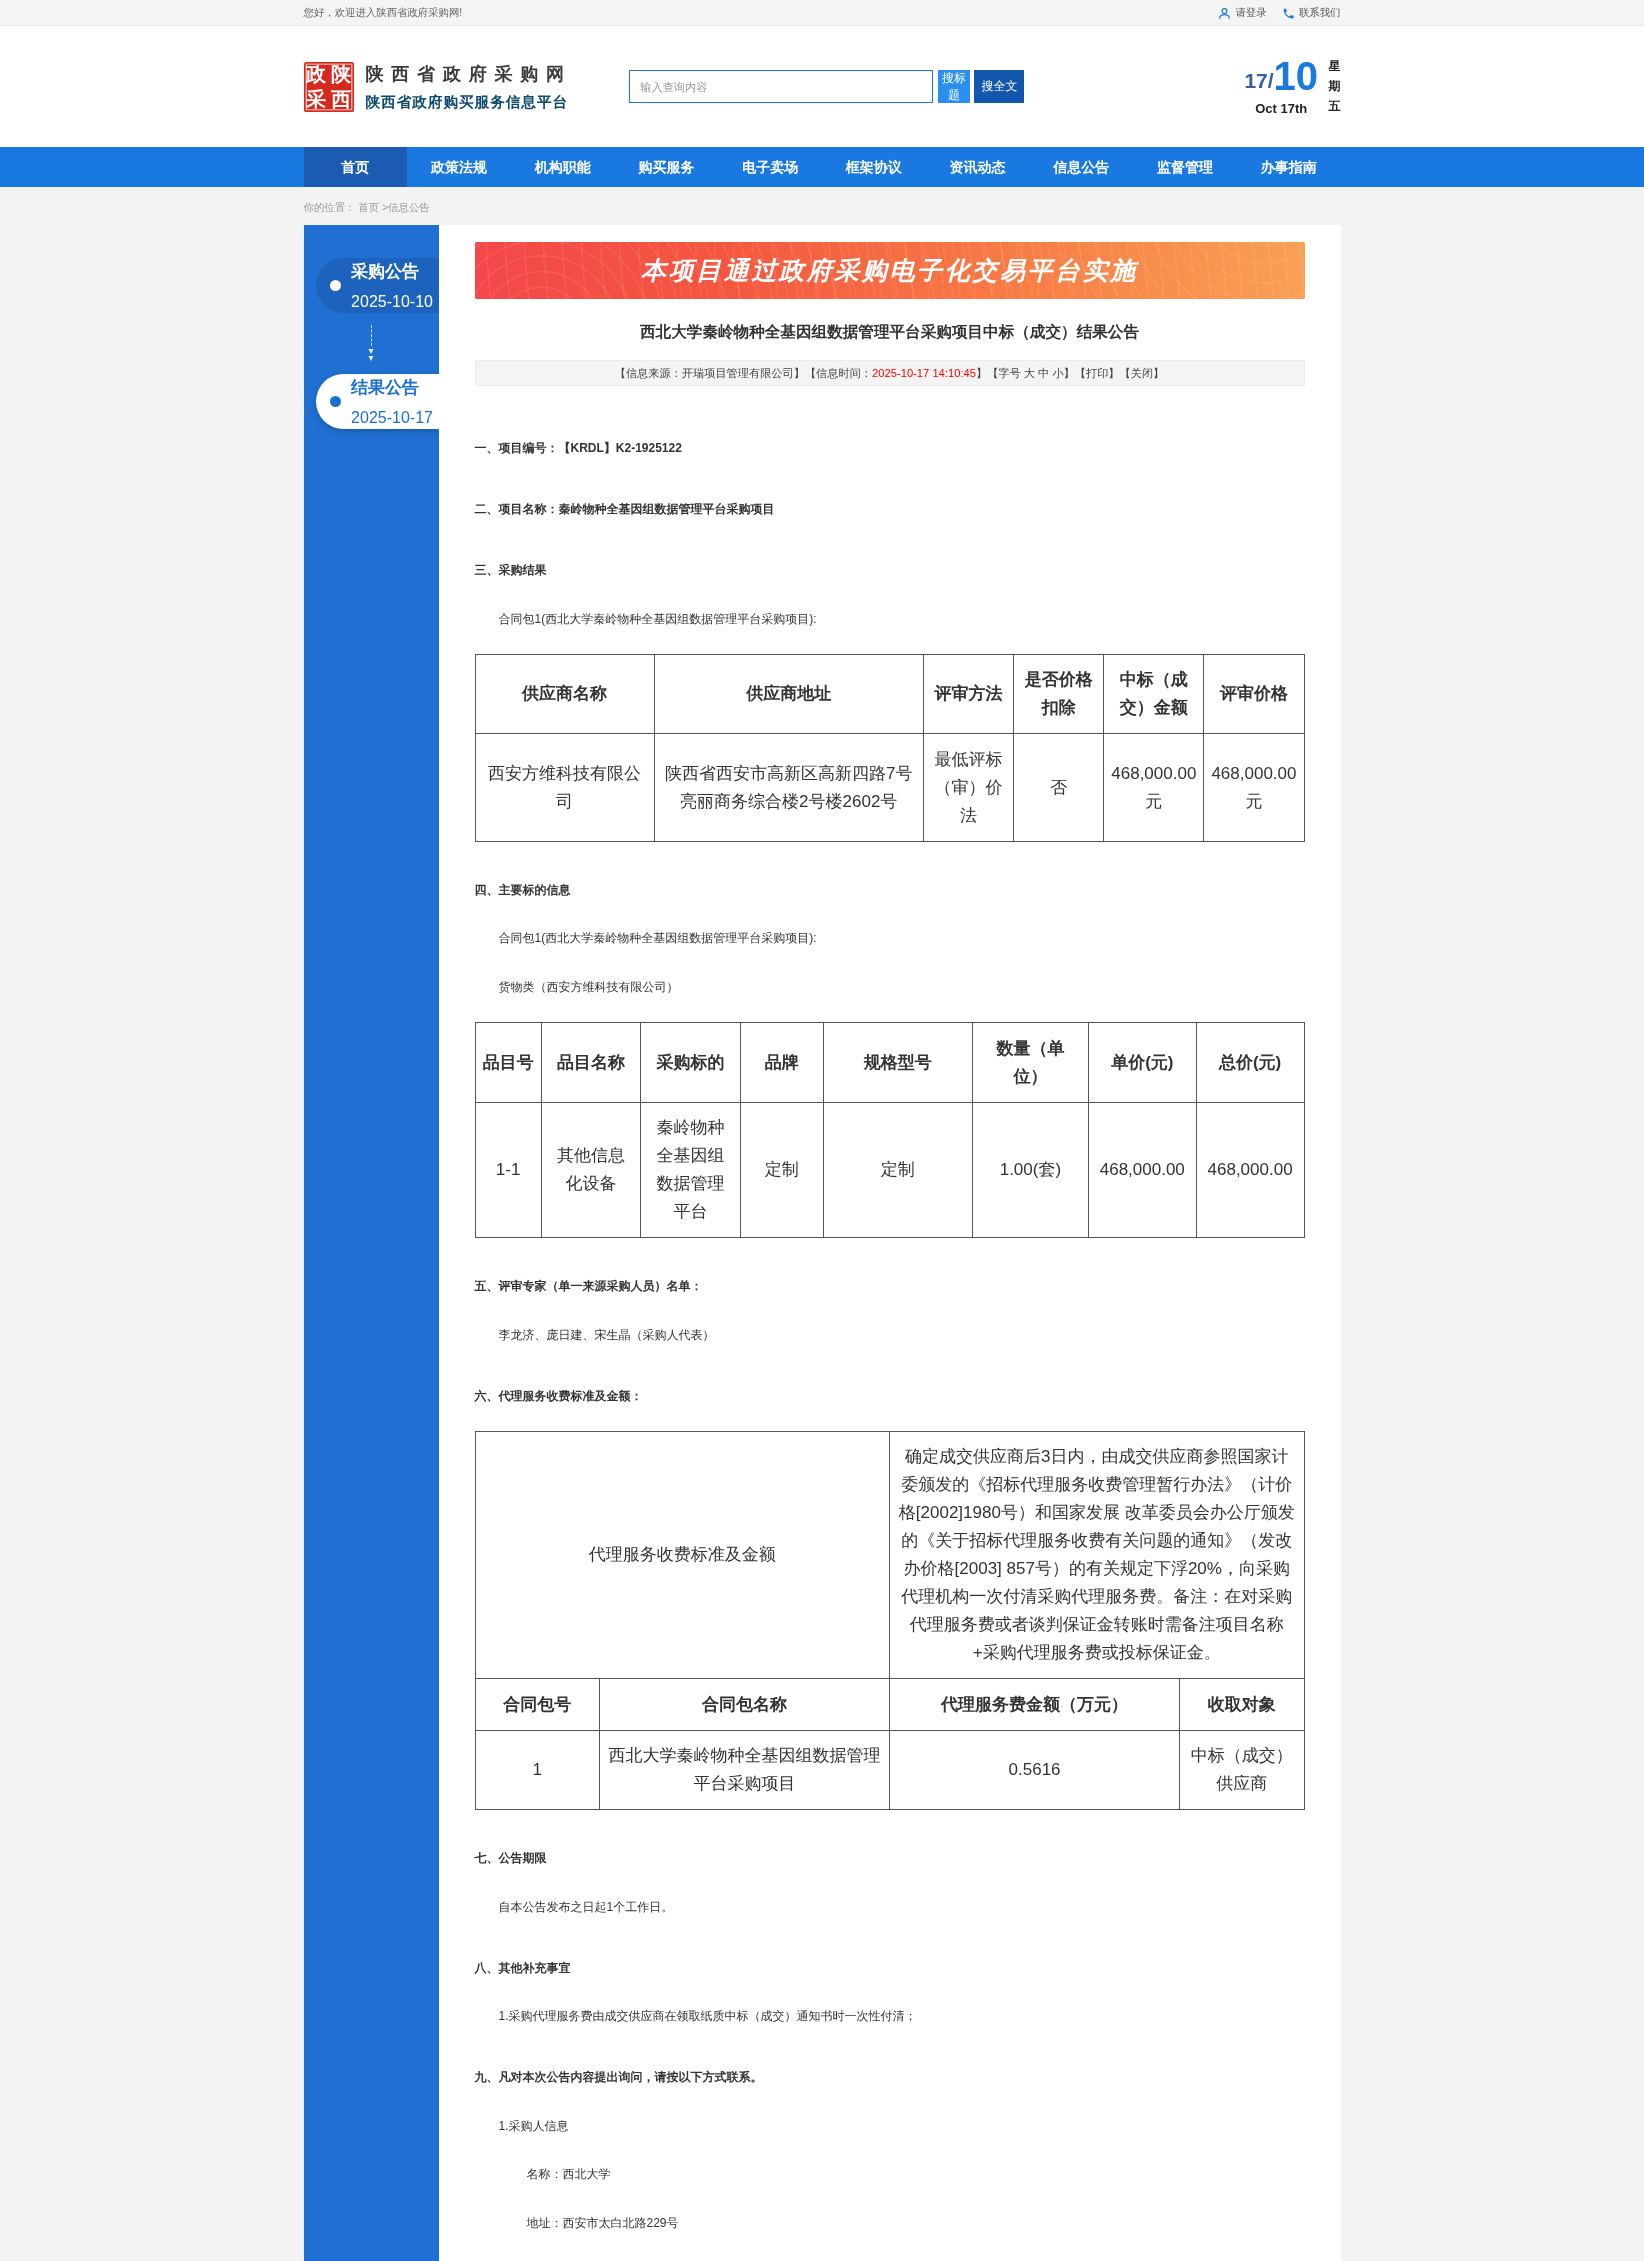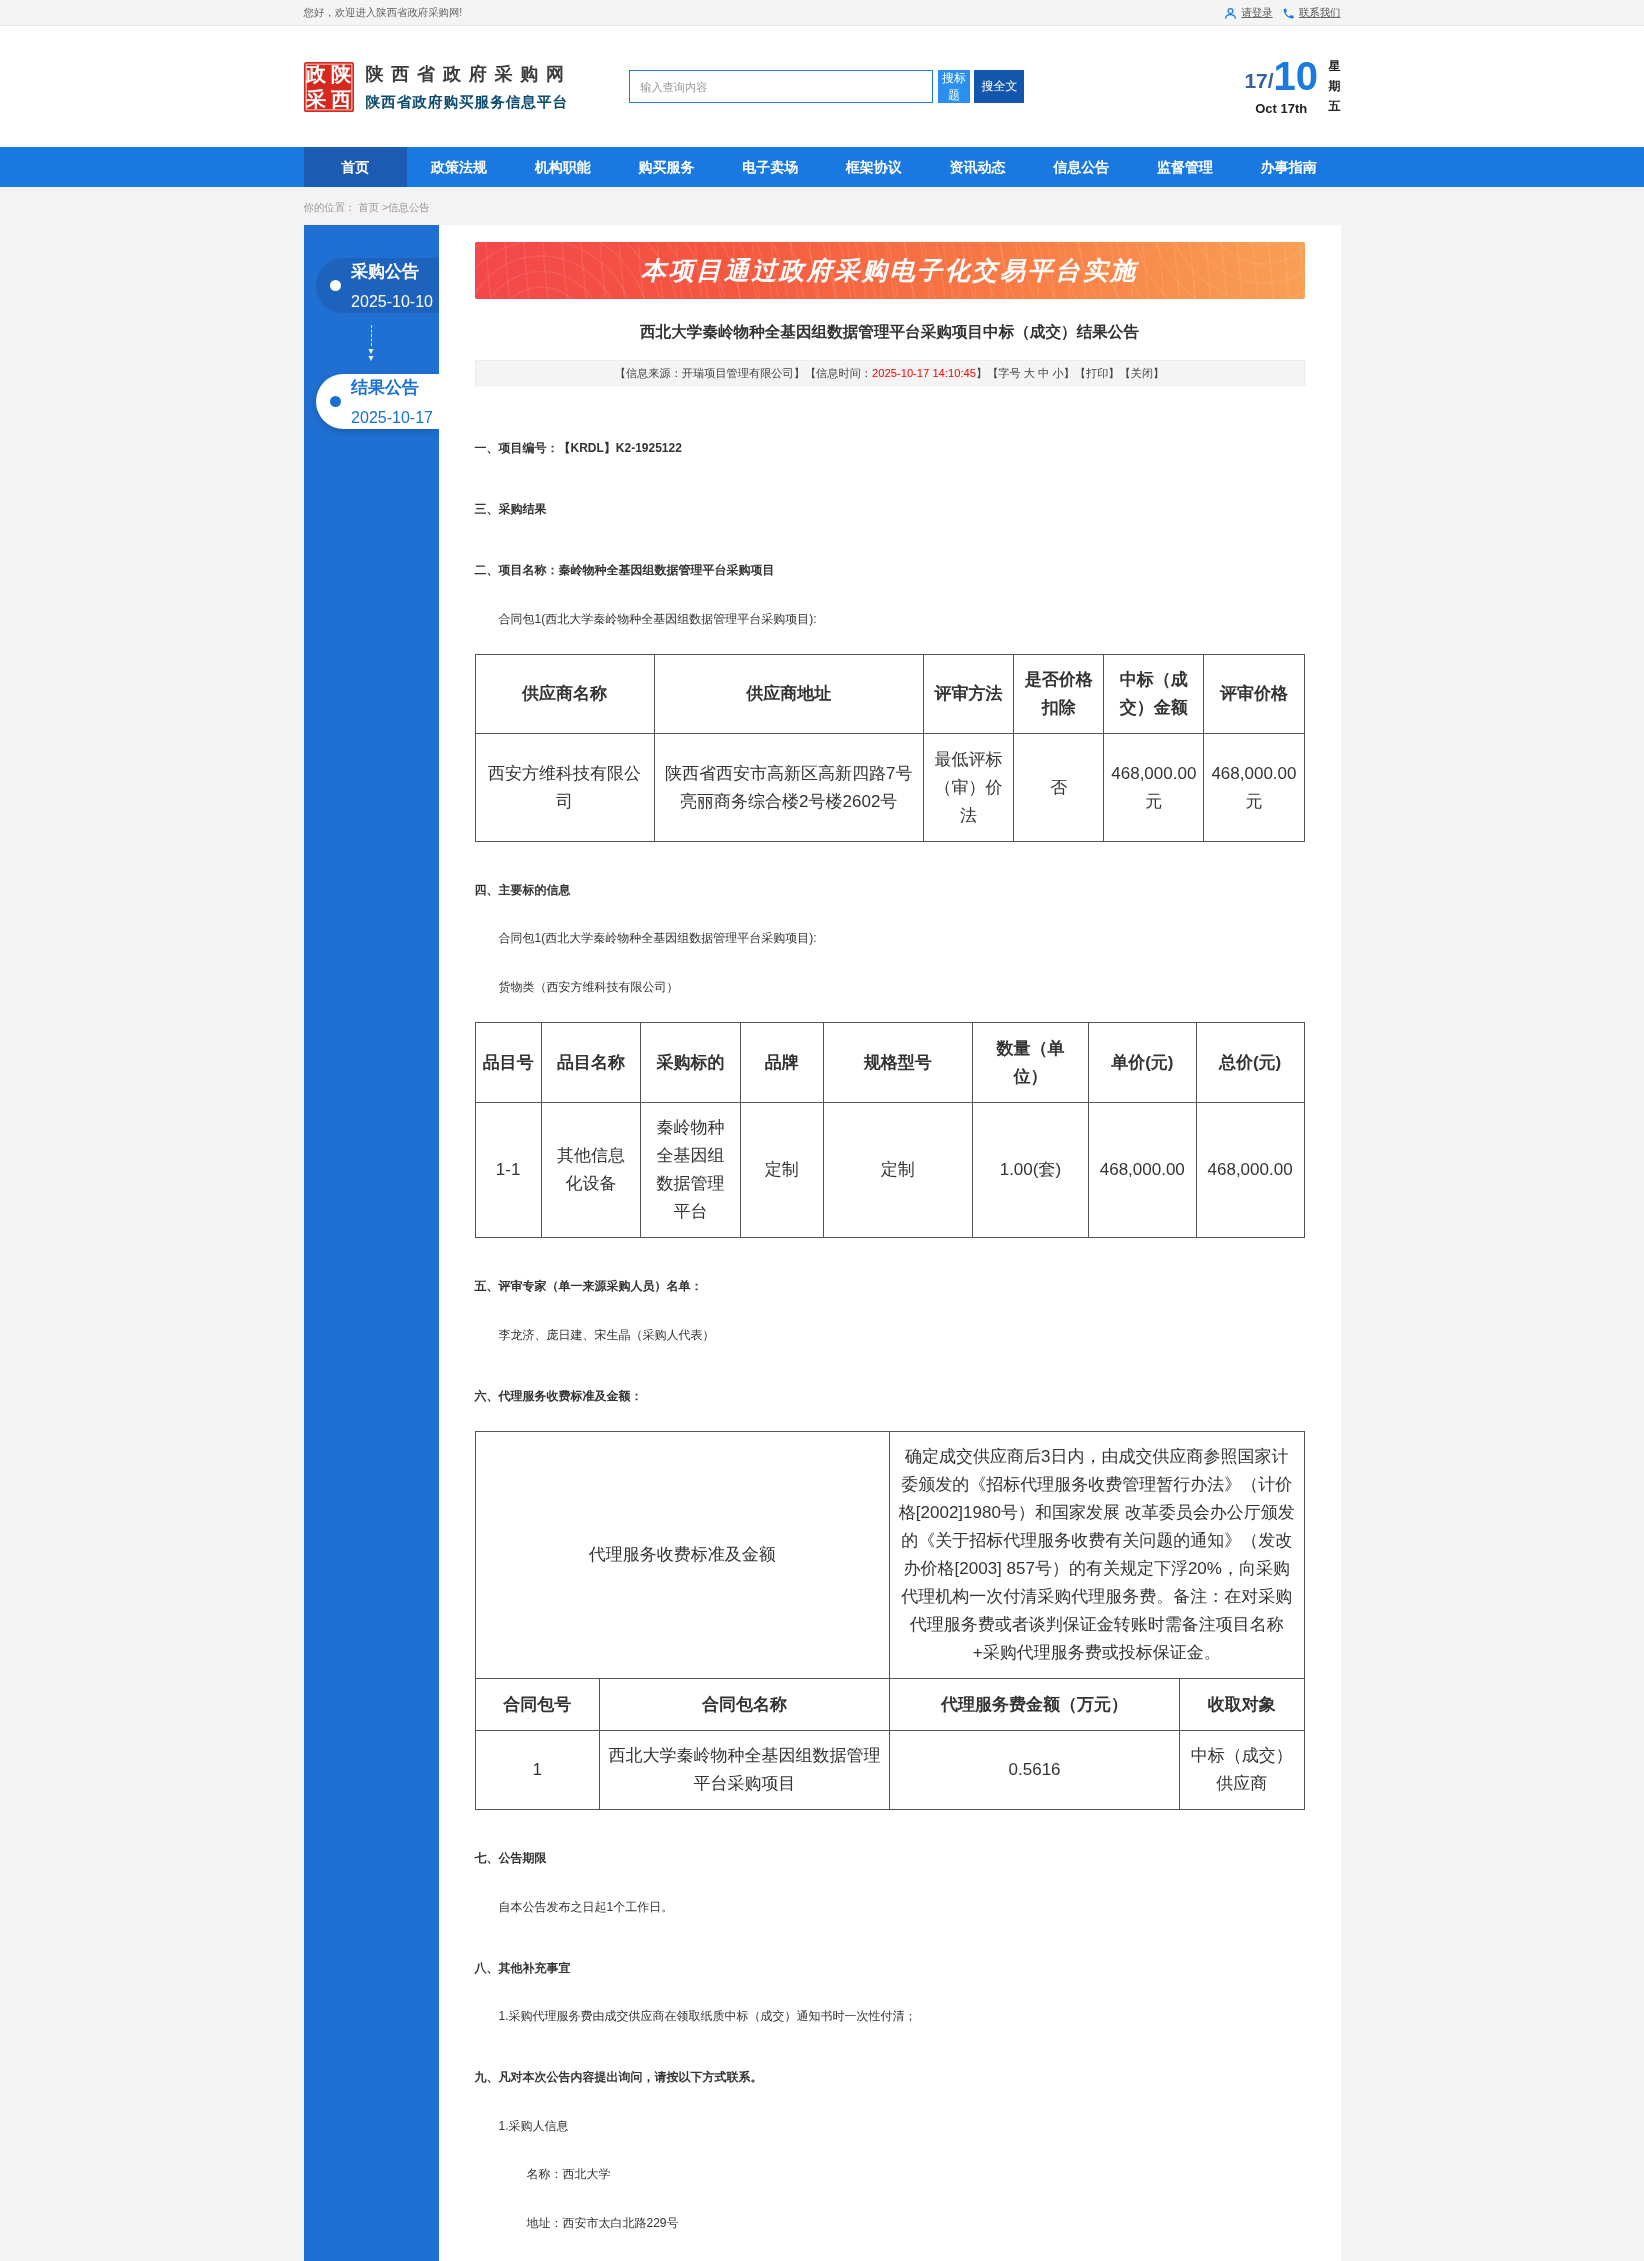--- a/index.html
+++ b/index.html
@@ -2,21 +2,21 @@
 <html style="font-size:14px"><head>
 <meta charset="utf-8">
 <style>
   * { margin:0; padding:0; box-sizing:border-box; }
   html,body { width:1644px; background:#fff; font-family:"Liberation Sans","DejaVu Sans",sans-serif; color:#333; }
   .inner { width:1037px; margin:0 auto; }
 
   
   .topbar { height:26px; background:#f4f4f4; border-bottom:0.9px solid #e9e9e9; font-size:10.4px; color:#666; }
   .topbar .inner { height:26px; display:flex; align-items:center; justify-content:space-between; }
-  .top-links { display:flex; align-items:center; gap:9px;text-decoration:underline; }
+  .top-links { display:flex; align-items:center; gap:15px; }
   .top-link { display:flex; align-items:center; gap:4.3px; cursor:pointer; color:#555; }
   .top-link svg { display:block; }
 
   
   .header { height:121px; background:#fff; }
   .header .inner { height:121px; display:flex; align-items:center; }
   .logo-seal { width:50px; height:50px; background:#d5281e; border-radius:2.6px; display:grid; grid-template-columns:1fr 1fr; box-shadow:inset 0 0 0 1.7px #d5281e, inset 0 0 0 2.6px #fff; }
   .logo-seal span { color:#fff; font-weight:bold; font-size:20px; line-height:24px; text-align:center; }
   .site-titles { margin-left:12px; }
   .site-name { font-size:18px; font-weight:bold; color:#3c3c3c; letter-spacing:7.8px; }
@@ -200,23 +200,23 @@
           <span>【信息时间：</span>
             <span class="time"> 2025-10-17 14:10:45 </span>
             <span>】</span>
           <span class="ctrl">【字号 大 中 小】</span>
           <span class="ctrl">【打印】</span>
           <span class="ctrl">【关闭】</span>
         </div>
 
         <div class="article-body">
           <div class="sec-h">一、项目编号：【KRDL】K2-1925122</div>
+          <div class="sec-h">二、项目名称：秦岭物种全基因组数据管理平台采购项目</div>
+
           <div class="sec-h">三、采购结果</div>
-
-          <div class="sec-h">二、项目名称：秦岭物种全基因组数据管理平台采购项目</div>
           <p class="p1">合同包1(西北大学秦岭物种全基因组数据管理平台采购项目):</p>
 
           <table class="doc">
             <tbody>
                 <tr>
               <th style="width:22%">供应商名称</th>
               <th style="width:33%">供应商地址</th>
               <th style="width:11%">评审方法</th>
               <th style="width:11%">是否价格扣除</th>
               <th style="width:12%">中标（成交）金额</th>

